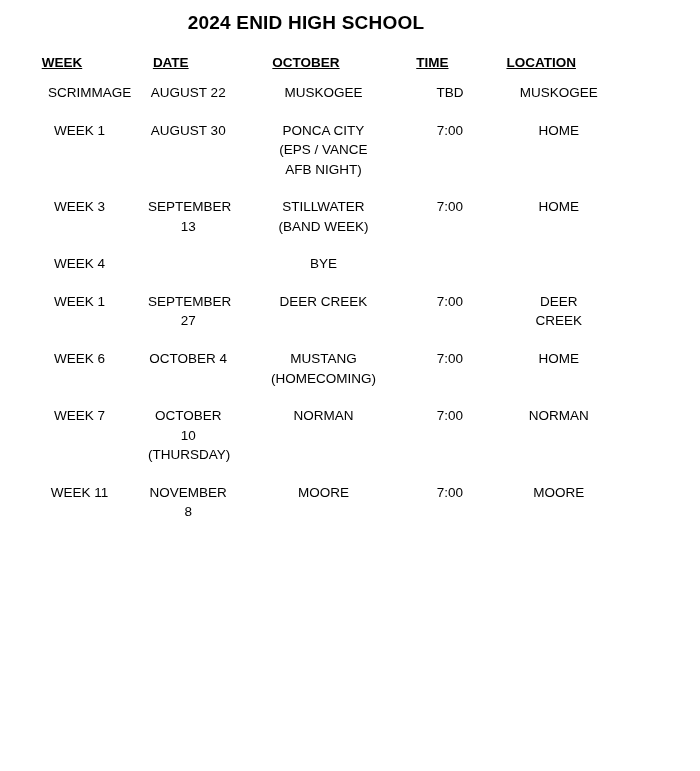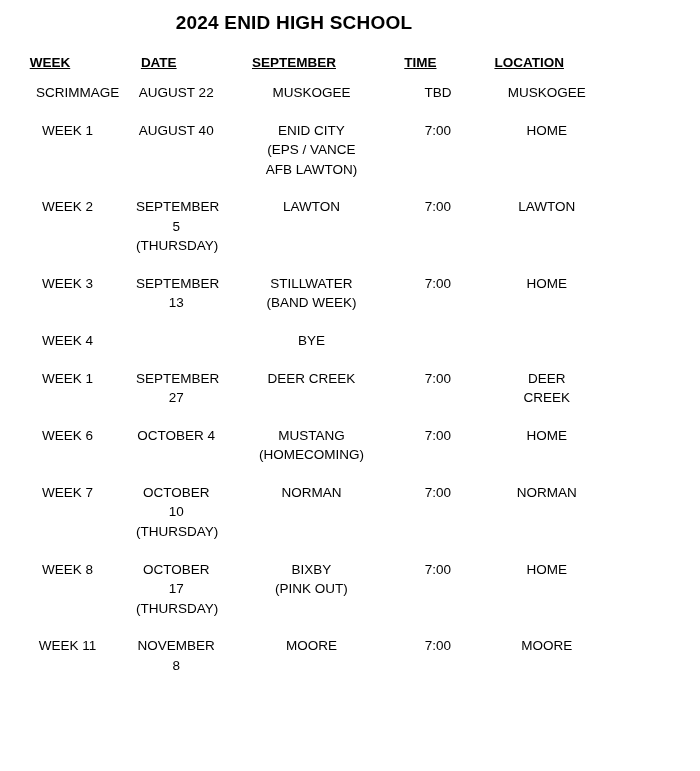--- a/index.html
+++ b/index.html
@@ -13,20 +13,21 @@
     font-family: "Liberation Sans", sans-serif;
     color: #000000;
     overflow: hidden;
   }
   .page {
     width: 588px;
     height: 771px;
     position: relative;
     box-sizing: border-box;
     padding: 0;
+    margin-left: 12px;
   }
   .title-block {
     text-align: center;
     padding-top: 10px;
   }
   .title-line {
     font-size: 19px;
     font-weight: bold;
     letter-spacing: 0.2px;
     line-height: 1.42;
@@ -79,46 +80,39 @@
       <col class="c-week">
       <col class="c-date">
       <col class="c-opp">
       <col class="c-time">
       <col class="c-loc">
     </colgroup>
     <thead>
       <tr>
         <th><span class="hdr">WEEK</span></th>
         <th><span class="hdr">DATE</span></th>
-        <th><span class="hdr">SEPTEMBER</span></th>
+        <th><span class="hdr">OCTOBER</span></th>
         <th><span class="hdr">TIME</span></th>
         <th><span class="hdr">LOCATION</span></th>
       </tr>
     </thead>
     <tbody id="schedule-body">
         <tr>
           <td><span>SCRIMMAGE</span></td>
           <td><span>AUGUST 22</span></td>
           <td><span>MUSKOGEE</span></td>
           <td><span>TBD</span></td>
           <td><span>MUSKOGEE</span></td>
         </tr>
         <tr>
           <td><span>WEEK 1</span></td>
-          <td><span>AUGUST 40</span></td>
-          <td><span>ENID CITY</span><span class="sub">(EPS / VANCE AFB LAWTON)</span></td>
+          <td><span>AUGUST 30</span></td>
+          <td><span>PONCA CITY</span><span class="sub">(EPS / VANCE AFB NIGHT)</span></td>
           <td><span>7:00</span></td>
           <td><span>HOME</span></td>
-        </tr>
-        <tr>
-          <td><span>WEEK 2</span></td>
-          <td><span>SEPTEMBER 5</span><span class="sub">(THURSDAY)</span></td>
-          <td><span>LAWTON</span></td>
-          <td><span>7:00</span></td>
-          <td><span>LAWTON</span></td>
         </tr>
         <tr>
           <td><span>WEEK 3</span></td>
           <td><span>SEPTEMBER 13</span></td>
           <td><span>STILLWATER</span><span class="sub">(BAND WEEK)</span></td>
           <td><span>7:00</span></td>
           <td><span>HOME</span></td>
         </tr>
         <tr>
           <td><span>WEEK 4</span></td>
@@ -142,27 +136,20 @@
           <td><span>HOME</span></td>
         </tr>
         <tr>
           <td><span>WEEK 7</span></td>
           <td><span>OCTOBER 10</span><span class="sub">(THURSDAY)</span></td>
           <td><span>NORMAN</span></td>
           <td><span>7:00</span></td>
           <td><span>NORMAN</span></td>
         </tr>
         <tr>
-          <td><span>WEEK 8</span></td>
-          <td><span>OCTOBER 17</span><span class="sub">(THURSDAY)</span></td>
-          <td><span>BIXBY</span><span class="sub">(PINK OUT)</span></td>
-          <td><span>7:00</span></td>
-          <td><span>HOME</span></td>
-        </tr>
-        <tr>
           <td><span>WEEK 11</span></td>
           <td><span>NOVEMBER 8</span></td>
           <td><span>MOORE</span></td>
           <td><span>7:00</span></td>
           <td><span>MOORE</span></td>
         </tr>
       </tbody>
   </table>
 
 </div>

